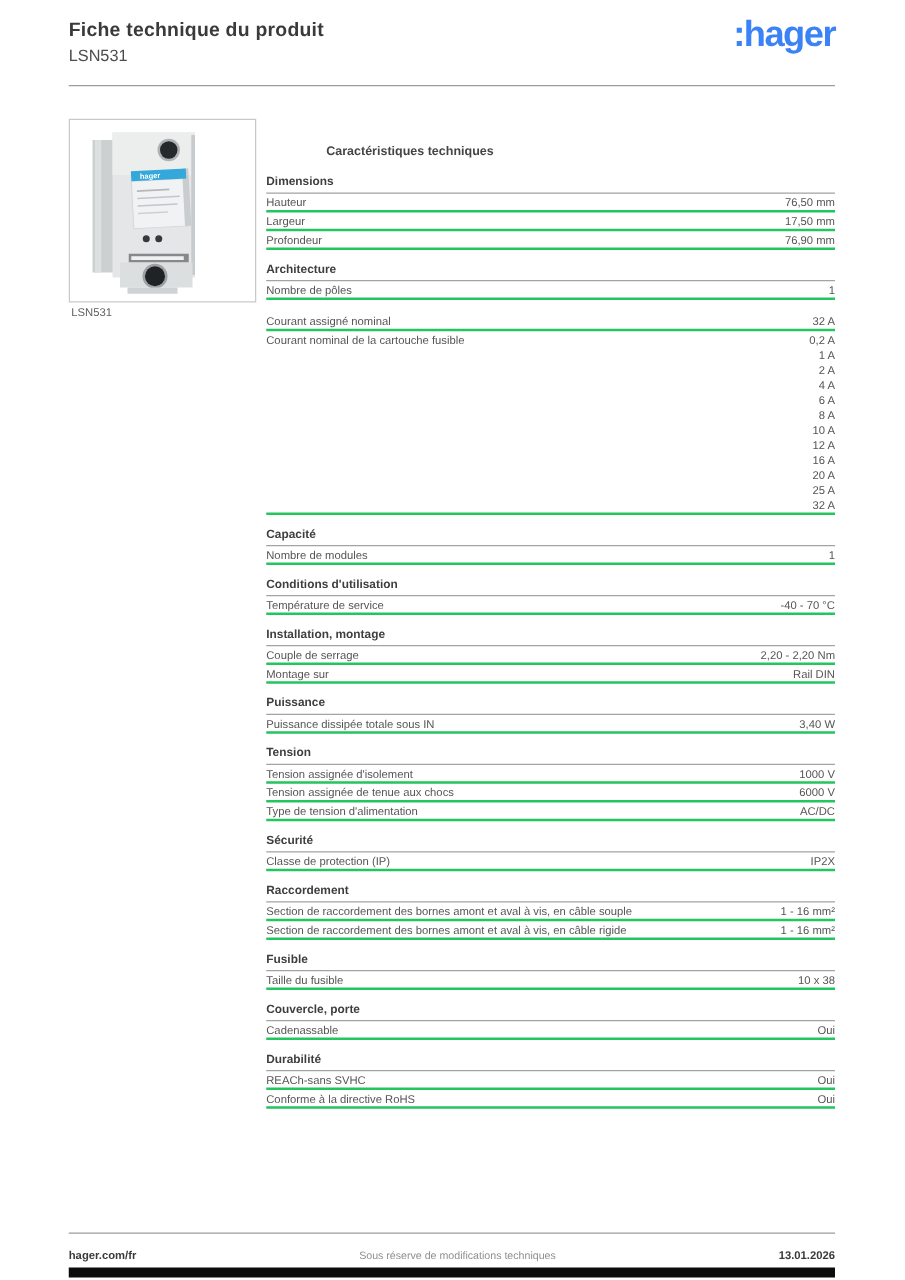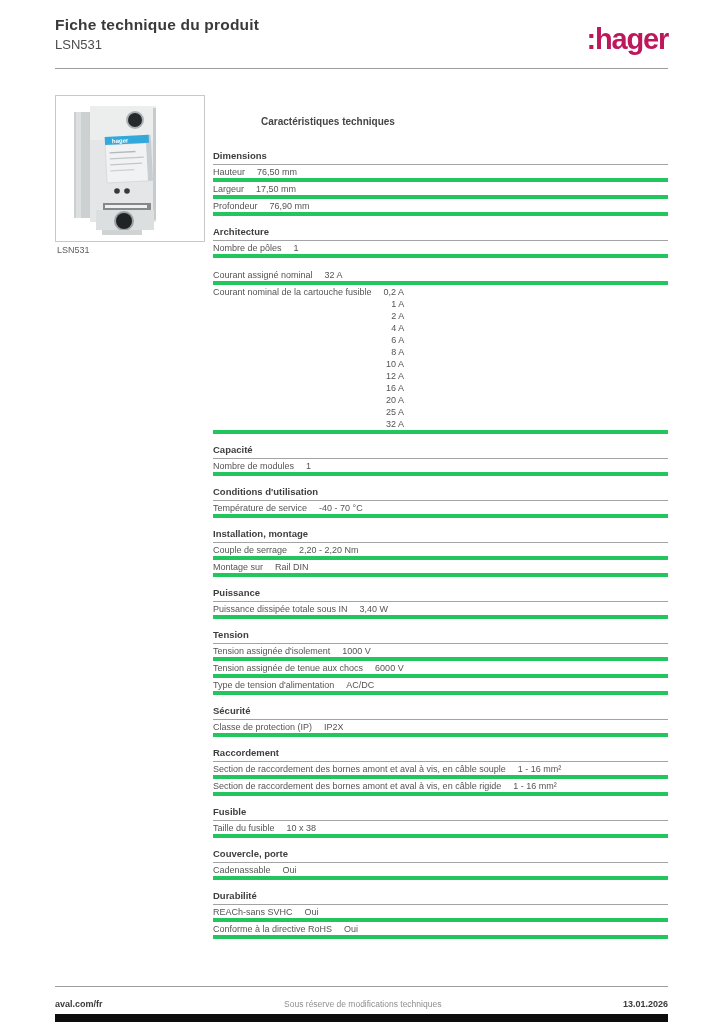--- a/index.html
+++ b/index.html
@@ -15,22 +15,22 @@
   
   .doc-title {
     position: absolute; left: 55px; top: 16px;
     font-size: 15.5px; font-weight: bold; color: #3a3a3a; letter-spacing: .2px;
   }
   .doc-code {
     position: absolute; left: 55px; top: 37px;
     font-size: 13px; color: #4c4c4c;
   }
   .brand {
-    position: absolute; right: 56px; top: 23px;
-    font-size: 29px; font-weight: bold; color: #be185d; letter-spacing: -1.2px;
+    position: absolute; right: 56px; top: 12px;
+    font-size: 29px; font-weight: bold; color: #3b82f6; letter-spacing: -1.2px;
   }
   .header-rule {
     position: absolute; left: 55px; top: 68px;
     width: 613px; height: 1px; background: #9d9d9d;
   }
 
   
   .image-box {
     position: absolute; left: 55px; top: 95px;
     width: 148px; height: 145px;
@@ -40,29 +40,29 @@
     position: absolute; left: 57px; top: 245px;
     font-size: 9px; color: #606060;
   }
 
   
   .specs-col { position: absolute; left: 213px; top: 91px; width: 455px; }
   .product-name { font-size: 10px; font-weight: bold; color: #454545; line-height: 12px; }
   .specs-heading { margin-top: 25px; font-size: 10px; font-weight: bold; color: #454545; line-height: 12px; margin-left: 48px; }
 
   .spec-section { margin-top: 10px; }
-  .spec-section:first-child { margin-top: 22px; }
+  .spec-section:first-child { margin-top: 12px; }
   .sec-title {
     font-size: 9.5px; font-weight: bold; color: #3e3e3e;
     line-height: 12px; padding-bottom: 2px;
     border-bottom: 1px solid #a3a3a3;
   }
   .spec-row {
-    display: flex; align-items: flex-start;
-    border-bottom: 4px solid #22c55e;
+    display: flex; justify-content: space-between; align-items: flex-start;
+    border-bottom: 2px solid #22c55e;
     padding: 0.5px 0;
     font-size: 9px; line-height: 12px; color: #555555;
   }
   .spec-label { text-align: left; padding-right: 12px; }
   .spec-value { text-align: right; white-space: pre-line; flex-shrink: 0; }
 
   
   .footer-rule {
     position: absolute; left: 55px; top: 986px;
     width: 613px; height: 1px; background: #9d9d9d;
@@ -262,19 +262,19 @@
           <div class="spec-row">
             <span class="spec-label">Conforme à la directive RoHS</span>
             <span class="spec-value">Oui</span>
           </div>
         </section>
       </div>
   </main>
 
   <div class="footer-rule"></div>
   <div class="footer-row">
-    <span class="f-site">aval.com/fr</span>
+    <span class="f-site">hager.com/fr</span>
     <span class="f-disc">Sous réserve de modifications techniques</span>
     <span class="f-date">13.01.2026</span>
   </div>
   <div class="footer-bar"></div>
 
 </div>
 
 </body></html>

